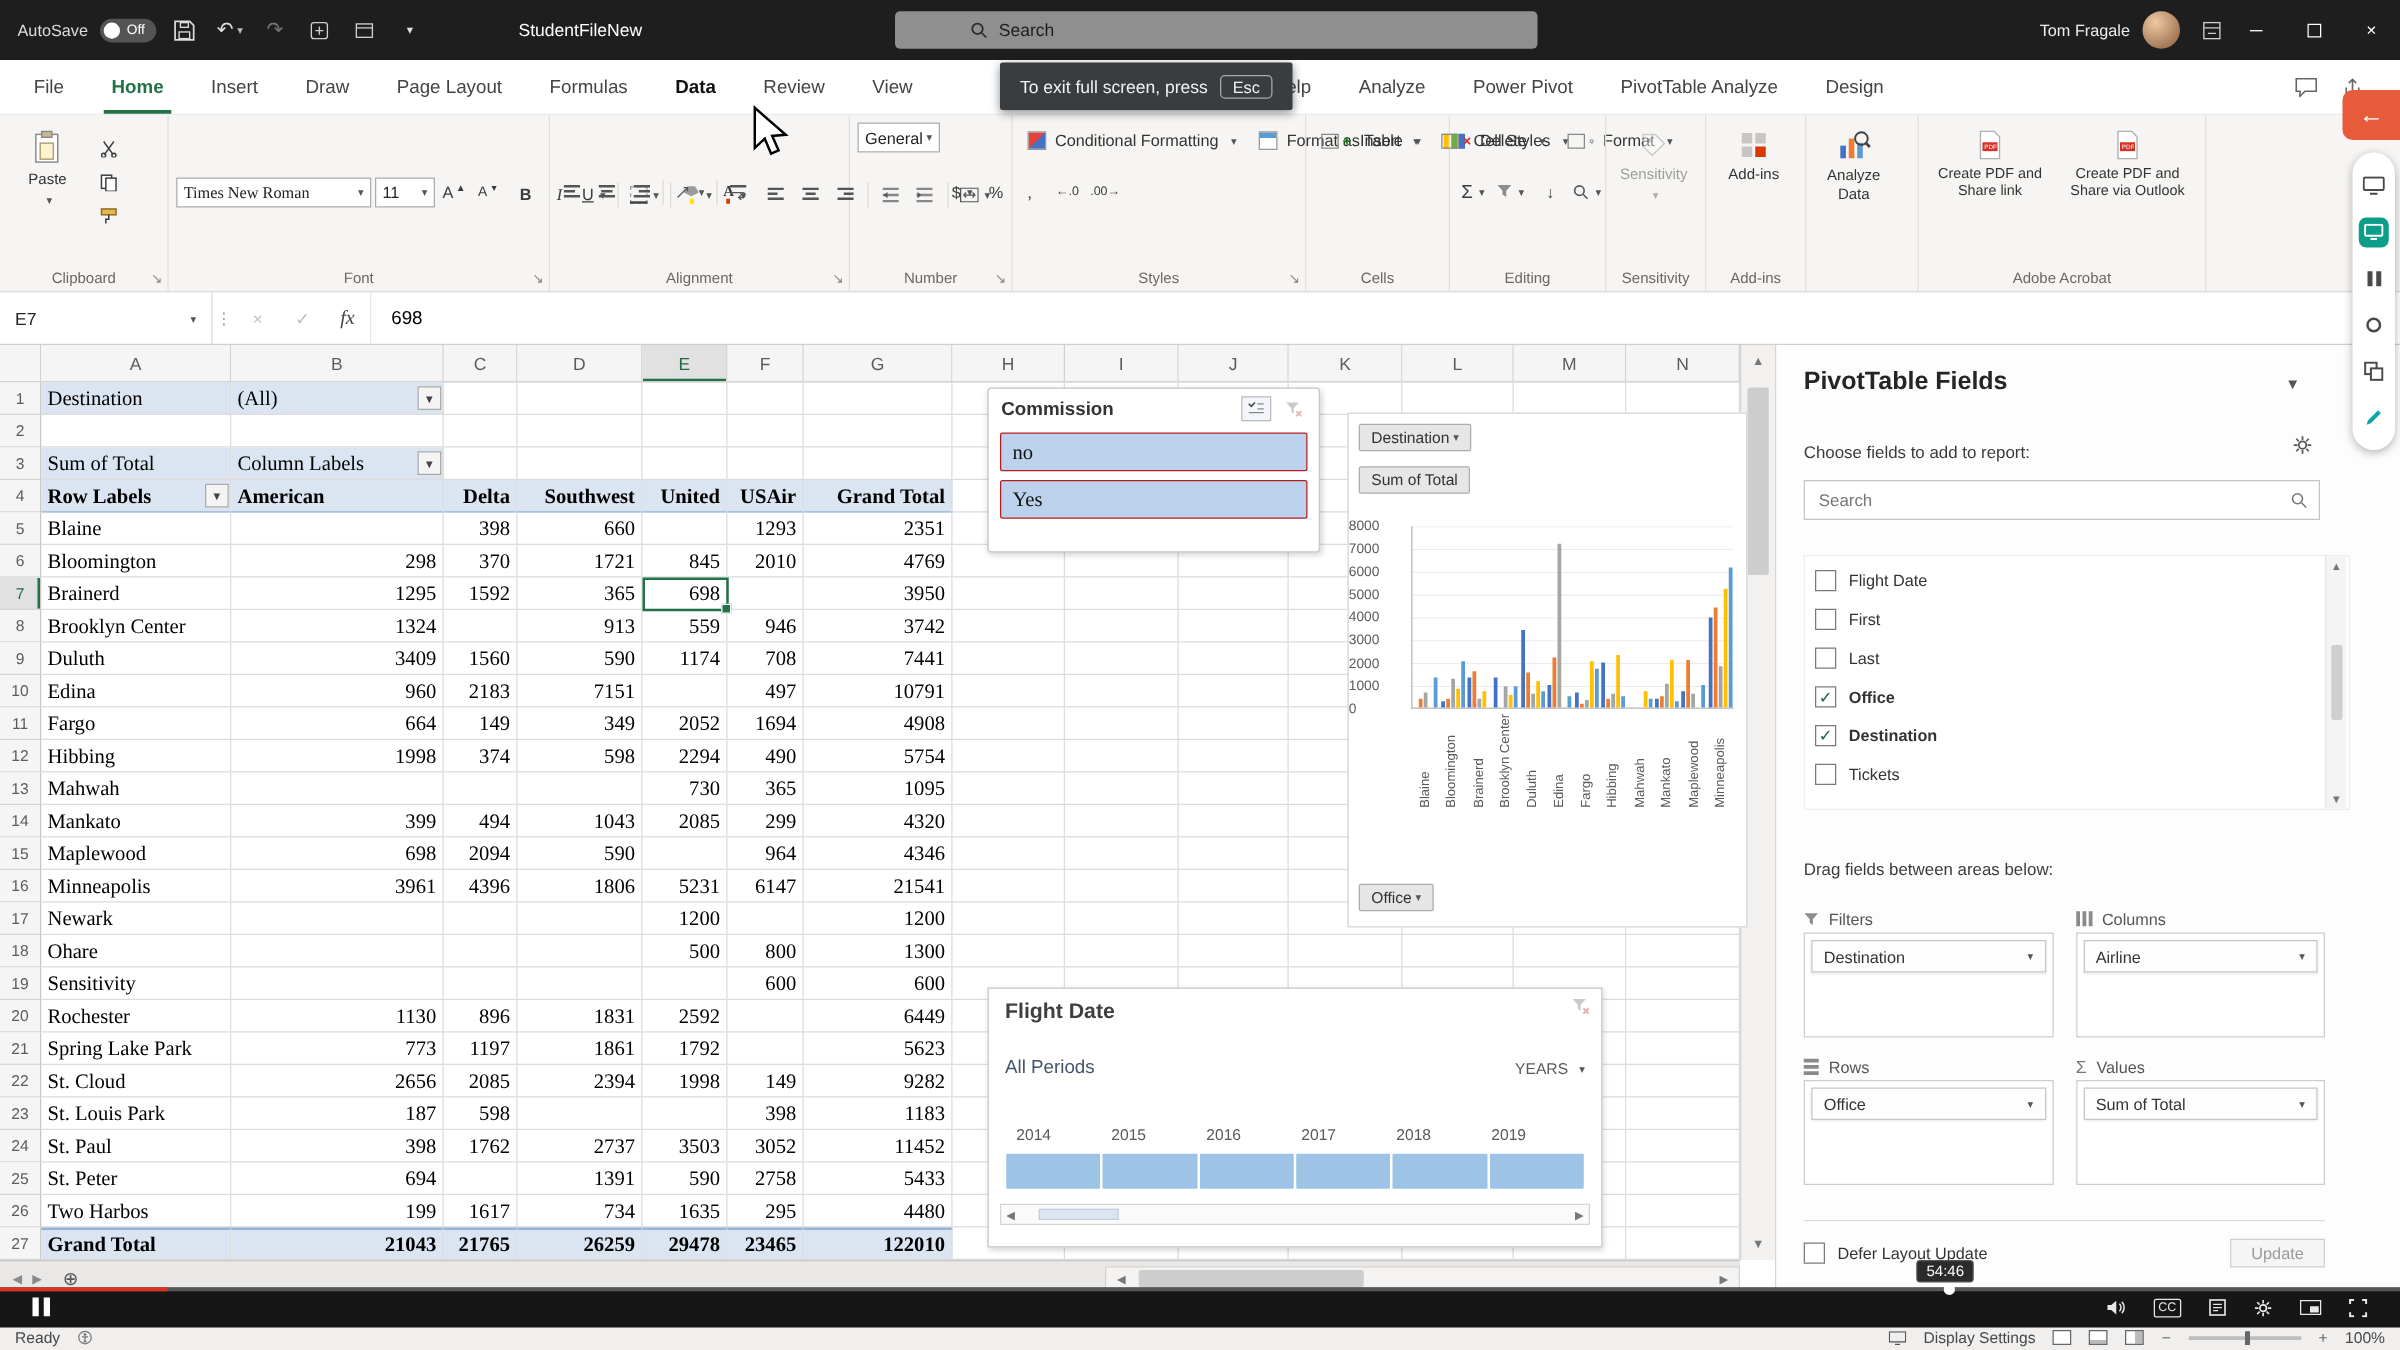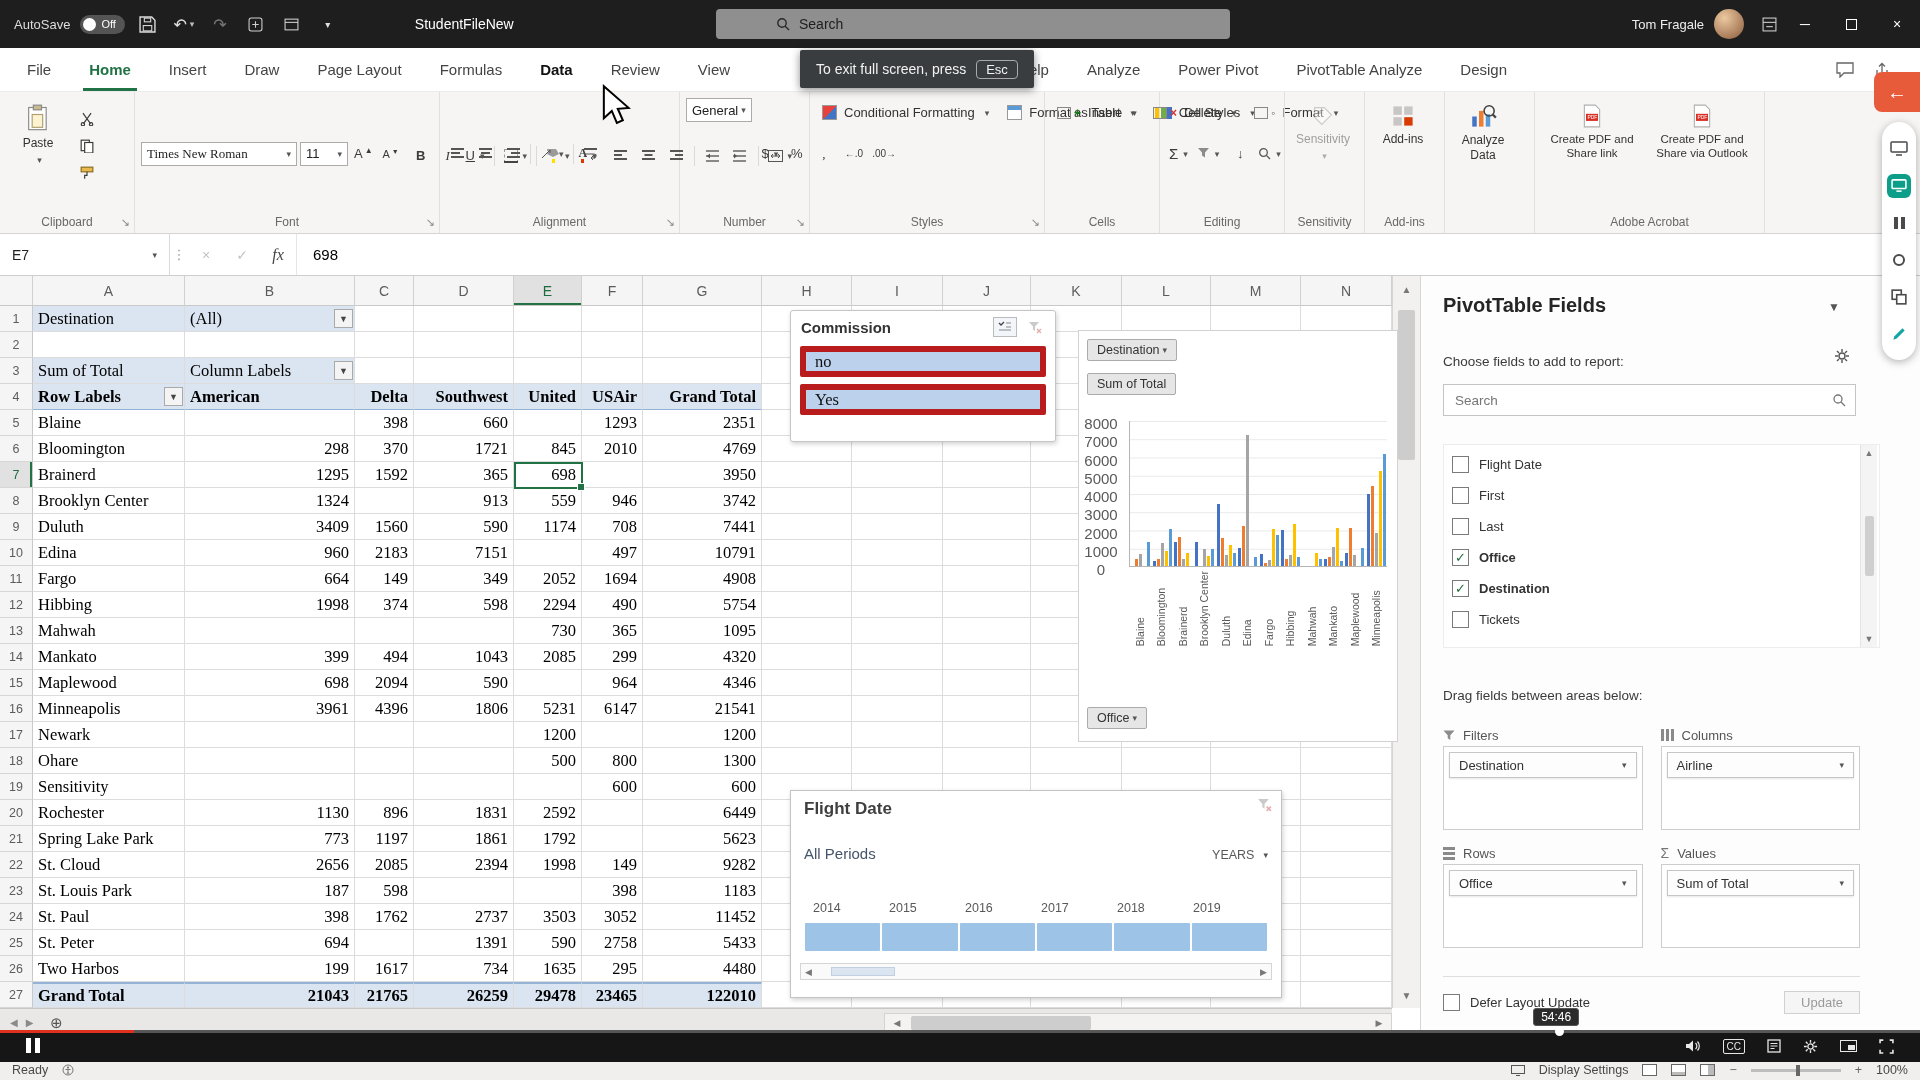--- a/index.html
+++ b/index.html
@@ -97,29 +97,29 @@
 .vsb .arr{height:26px;display:flex;align-items:center;justify-content:center;font-size:10px;color:#777}
 .vsb .thumb{position:absolute;left:5px;right:5px;top:34px;height:150px;background:#cdcdcd;border-radius:2px}
 .vsb .arr.bot{position:absolute;bottom:0;left:0;right:0}
 
 
 .slicer{left:790px;top:310px;width:266px;height:132px;background:#fff;border:1px solid #c5c5c5;border-radius:3px;box-shadow:1px 2px 5px rgba(0,0,0,.18);z-index:6}
 .sl-head{display:flex;align-items:center;gap:6px;padding:6px 8px 2px 10px}
 .sl-title{flex:1;font-size:15px;font-weight:600;color:#333}
 .sl-ic{width:24px;height:20px;display:flex;align-items:center;justify-content:center;border:1px solid transparent}
 .sl-ic.sel{border-color:#bbb;background:#f2f6fb}
-.sl-item{margin:7px 9px 0;height:31px;background:#bcd2ec;border:6px solid #b91c1c;border-radius:2px;display:flex;align-items:center;padding-left:9px;font-family:"Liberation Serif",serif;font-size:16.5px;color:#111}
+.sl-item{margin:7px 9px 0;height:31px;background:#bcd2ec;border:1px solid #b91c1c;border-radius:2px;display:flex;align-items:center;padding-left:9px;font-family:"Liberation Serif",serif;font-size:16.5px;color:#111}
 
 
 .chart{left:1078px;top:330px;width:320px;height:412px;background:#fff;border:1px solid #d2d2d2;z-index:6}
 .fieldbtn{position:absolute;background:#e6e6e6;border:1px solid #ababab;font-size:12.5px;color:#333;display:flex;align-items:center;padding:3px 9px;border-radius:2px;white-space:nowrap}
 .plot{position:absolute;left:50px;top:90px;width:258px;height:146px;border-left:1px solid #b5b5b5;border-bottom:1px solid #b5b5b5;background-image:linear-gradient(to bottom,#e9e9e9 1px,transparent 1px);background-size:100% 18.25px;display:flex;align-items:flex-end}
 .cgroup{flex:1;display:flex;align-items:flex-end;justify-content:center;gap:1px;height:100%}
 .cbar{width:3px;flex:none}
-.ylab{position:absolute;width:44px;text-align:center;font-size:15px;color:#595959}
+.ylab{position:absolute;width:44px;text-align:left;font-size:11px;color:#595959}
 .xlabels{position:absolute;left:50px;top:240px;width:258px;display:flex}
 .xlab{flex:1;display:flex;justify-content:center}
 .xlab span{writing-mode:vertical-rl;transform:rotate(180deg);font-size:10.5px;color:#5a5a5a;white-space:nowrap;max-height:112px;overflow:hidden}
 
 
 .timeline{left:790px;top:790px;width:492px;height:208px;background:#fff;border:1px solid #c3c3c3;box-shadow:1px 2px 5px rgba(0,0,0,.18);z-index:6}
 .tl-title{position:absolute;left:13px;top:8px;font-size:17px;font-weight:700;color:#3f3f3f}
 .tl-clear{position:absolute;right:9px;top:7px}
 .tl-range{position:absolute;left:13px;top:54px;font-size:15px;color:#44546a}
 .tl-gran{position:absolute;right:13px;top:57px;font-size:12.5px;color:#595959;display:flex;gap:6px;align-items:center}

